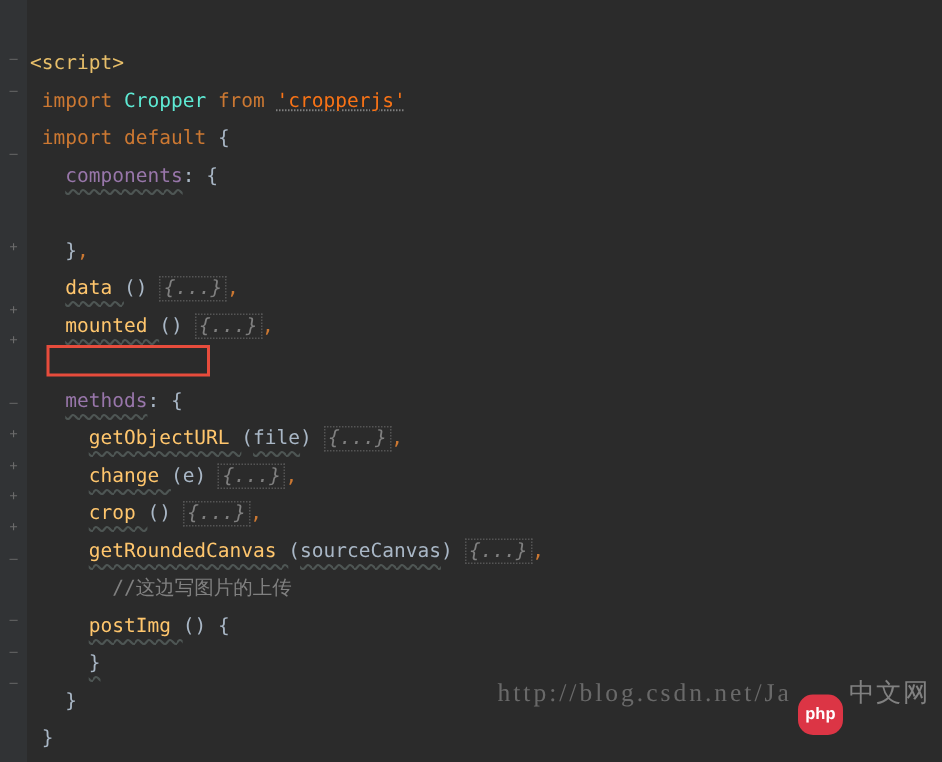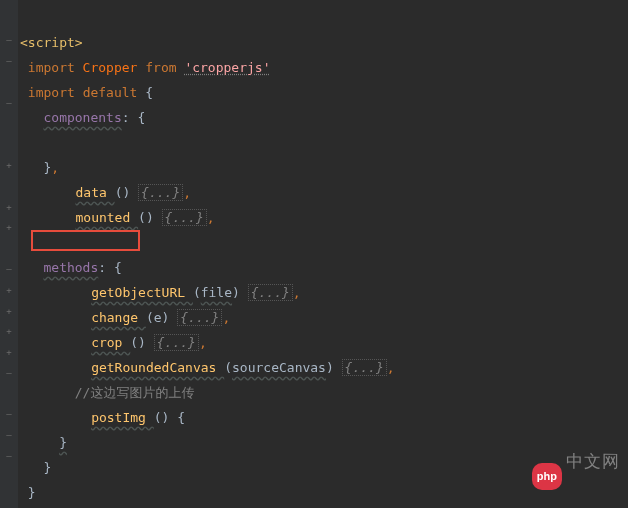--- a/index.html
+++ b/index.html
@@ -33,23 +33,23 @@
       padding: 30px 0 0 2px;
       line-height: 25px;
       position: relative;
     }
     .code-line {
       height: 25px;
       white-space: pre;
     }
     .kw { color: #cc7832; font-weight: normal; }
     .tag { color: #e8bf6a; }
-    .fn { color: #ffc66d; margin-left: 32px; }
-    .class { color: #f97316; text-align: center; }
-    .str { color: #fca5a5; text-decoration: underline dotted #808080; text-underline-offset: 2px; }
+    .fn { color: #ffc66d; }
+    .class { color: #5eead4; text-align: center; }
+    .str { color: #f97316; text-decoration: underline dotted #808080; text-underline-offset: 2px; }
     .param { color: #a9b7c6; }
     .brace { color: #a9b7c6; }
     .folded { color: #808080; font-style: italic; border: 1px dotted #555; padding: 0 2px; }
     .punct { color: #cc7832; }
     .comment { color: #808080; }
     .prop { color: #9876aa; text-decoration: underline wavy #4e5654; text-decoration-skip-ink: none; text-underline-offset: 4px; }
     .highlight-box {
       position: absolute;
       border: 2px solid #e74c3c;
       left: 13px;
@@ -137,16 +137,17 @@
   <div class="code-line">       <span class="comment">//这边写图片的上传</span></div>
   <div class="code-line">     <span class="fn wavy">postImg </span><span class="brace">() </span><span class="brace">{</span></div>
   <div class="code-line">     <span class="brace wavy">}</span></div>
   <div class="code-line">   <span class="brace">}</span></div>
   <div class="code-line"> <span class="brace">}</span></div>
   <div class="code-line"></div>
 
   <div class="highlight-box"></div>
 
   <div class="watermark">
+    <span>http://blog.csdn.net/Ja</span>
     <span class="php-badge">php</span>
     <span class="cn-text">中文网</span>
   </div>
 </div>
 
 </body></html>

